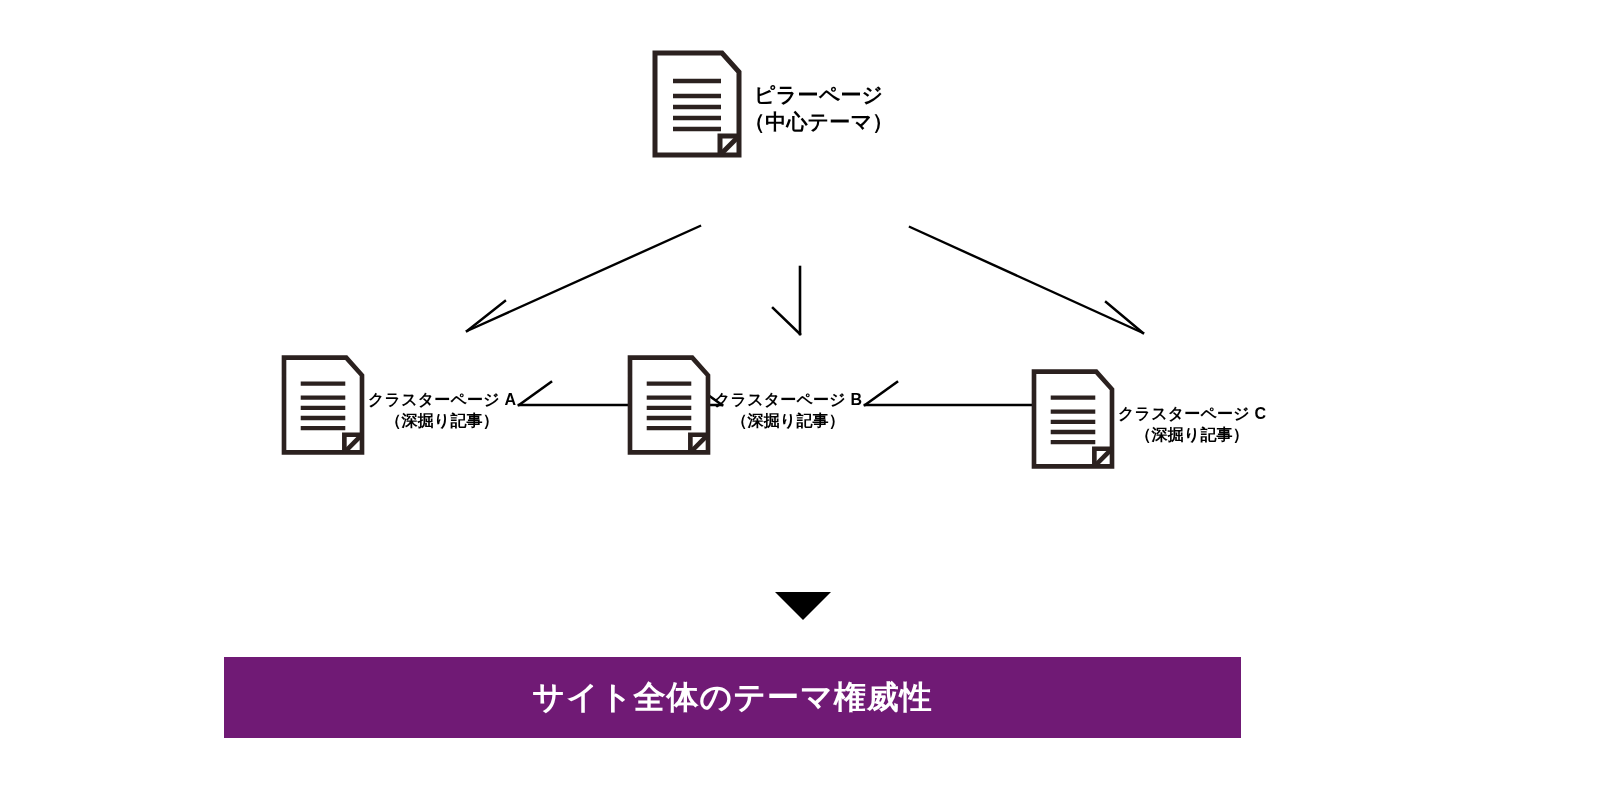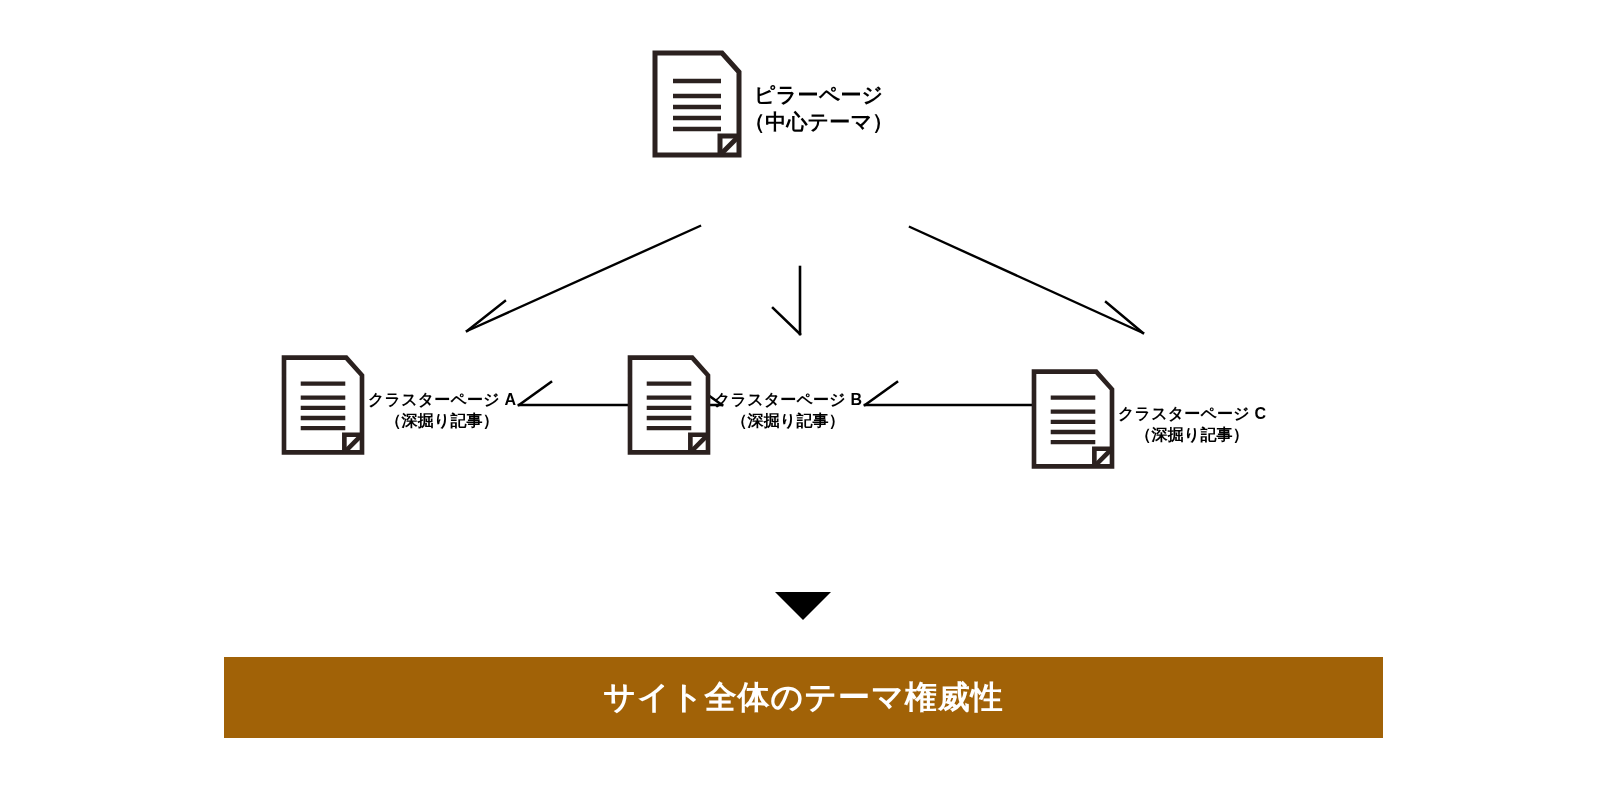--- a/index.html
+++ b/index.html
@@ -70,23 +70,23 @@
     width: 250px;
   }
   .cluster-node .node-label {
     font-size: 16px;
     margin-top: 12px;
   }
   #outcome-banner {
     position: absolute;
     left: 224px;
     top: 657px;
-    width: 1159px;
+    width: 1017px;
     height: 81px;
-    background: #a16207;
+    background: #701a75;
     display: flex;
     align-items: center;
     justify-content: center;
   }
   #outcome-banner-text {
     color: #ffffff;
     font-size: 32px;
     font-weight: bold;
     letter-spacing: 1px;
     white-space: nowrap;

